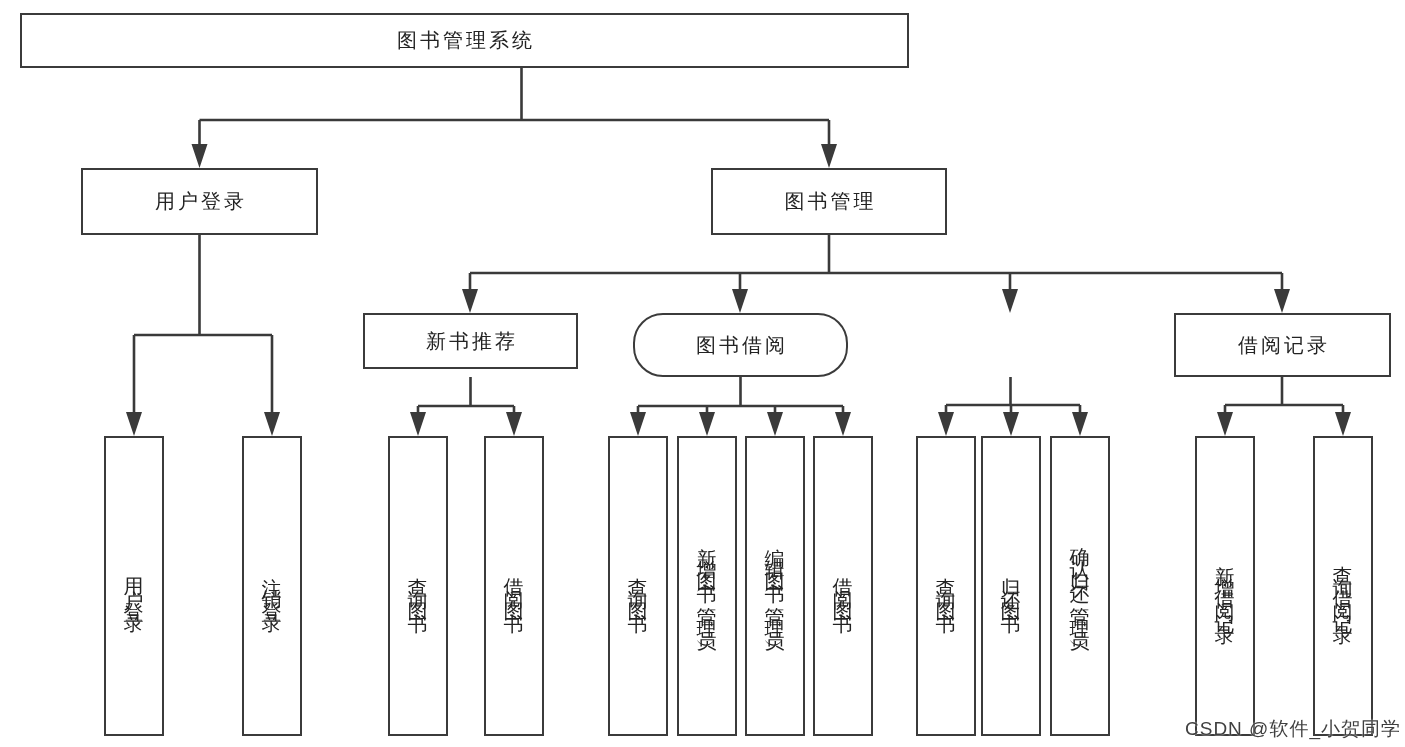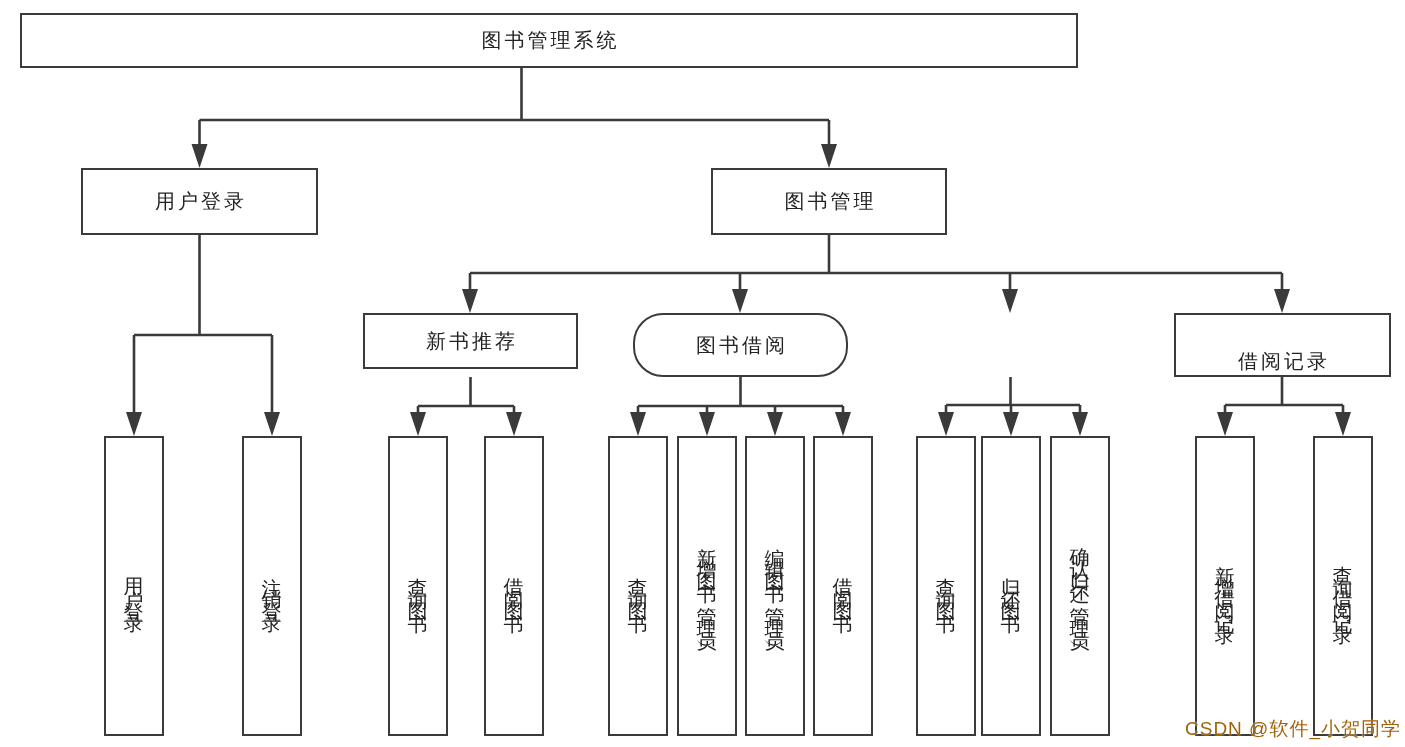--- a/index.html
+++ b/index.html
@@ -39,21 +39,21 @@
     text-orientation: mixed;
     font-size: 20px;
     letter-spacing: 12px;
     line-height: 1;
   }
   .watermark {
     position: absolute;
     left: 1185px;
     top: 716px;
     font-size: 19px;
-    color: #a16207;
+    color: #404040;
     letter-spacing: 1px;
     white-space: nowrap;
     text-shadow: 0 0 2px #ffffff;
     z-index: 5;
   }
 </style>
 </head>
 <body>
 
 <div class="canvas">
@@ -89,38 +89,38 @@
       <path class="conn-line" d="M1010.5 377 V405 M946 405 H1080 M946 405 V414 M1011 405 V414 M1080 405 V414"></path>
       <path class="conn-arrow" d="M938 412 L954 412 L946 436 Z M1003 412 L1019 412 L1011 436 Z M1072 412 L1088 412 L1080 436 Z"></path>
     </g>
 
     <g>
       <path class="conn-line" d="M1282 377 V405 M1225 405 H1343 M1225 405 V414 M1343 405 V414"></path>
       <path class="conn-arrow" d="M1217 412 L1233 412 L1225 436 Z M1335 412 L1351 412 L1343 436 Z"></path>
     </g>
   </svg>
 
-  <div class="node h" style="left:20px; top:13px; width:1058px; height:55px;">
+  <div class="node h" style="left:20px; top:13px; width:889px; height:55px;">
     <span>图书管理系统</span>
   </div>
 
   <div class="node h" style="left:81px; top:168px; width:237px; height:67px;">
     <span>用户登录</span>
   </div>
   <div class="node h" style="left:711px; top:168px; width:236px; height:67px;">
     <span>图书管理</span>
   </div>
 
   <div class="node h" style="left:363px; top:313px; width:215px; height:56px;">
     <span>新书推荐</span>
   </div>
   <div class="node h" style="left:633px; top:313px; width:215px; height:64px;border-radius:30px;">
     <span>图书借阅</span>
   </div>
-  <div class="node h" style="left:1174px; top:313px; width:217px; height:64px;align-items:flex-end;">
+  <div class="node h" style="left:1174px; top:313px; width:217px; height:64px;">
     <span>借阅记录</span>
   </div>
 
   <div class="node v" style="left:104px; top:436px; width:60px; height:300px;">
     <span>用户登录</span>
   </div>
   <div class="node v" style="left:242px; top:436px; width:60px; height:300px;">
     <span>注销登录</span>
   </div>
 

